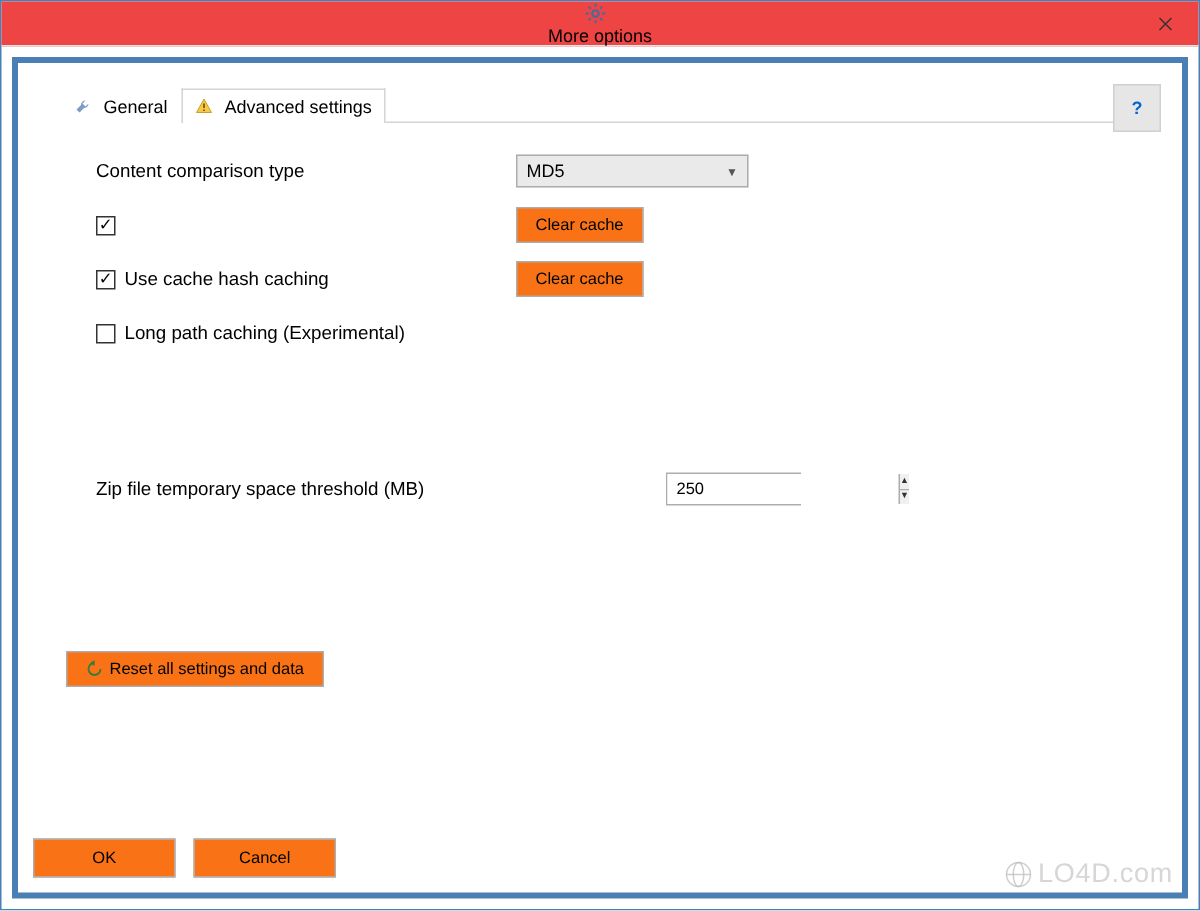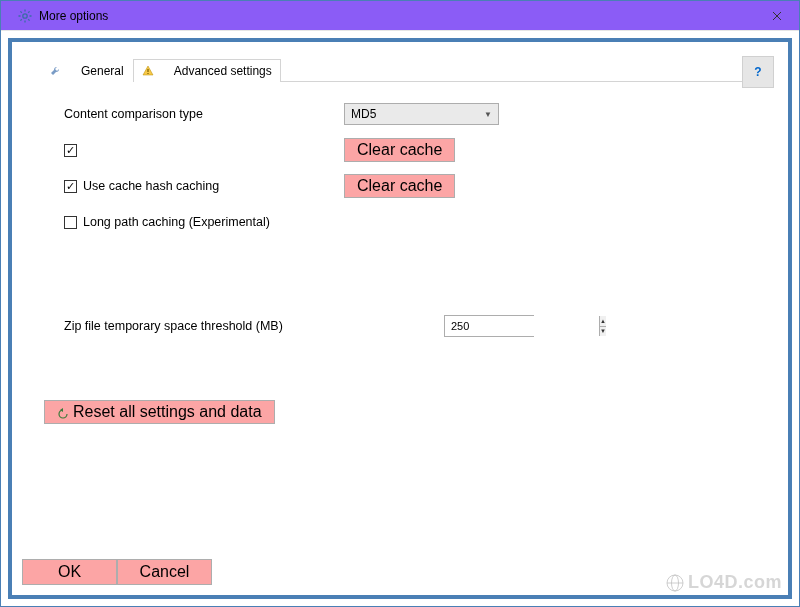--- a/index.html
+++ b/index.html
@@ -15,26 +15,27 @@
     .window {
       width: 800px;
       height: 607px;
       border: 1px solid #4a7fb5;
       background: #fff;
       display: flex;
       flex-direction: column;
     }
     .titlebar {
       height: 30px;
-      background: #8b5cf6;
+      background: #ef4444;
       border-bottom: 1px solid #e5e5e5;
       display: flex;
       align-items: center;
       padding: 0 16px;
       position: relative;
+      flex-direction: column;
     }
     .titlebar-icon {
       width: 16px;
       height: 16px;
       margin-right: 6px;
     }
     .titlebar-title {
       font-size: 12px;
       color: #000;
     }
@@ -90,21 +91,21 @@
       margin-bottom: 20px;
     }
     .tab {
       padding: 4px 8px;
       font-size: 12px;
       border: 1px solid transparent;
       border-bottom: none;
       cursor: pointer;
       display: flex;
       align-items: center;
-      gap: 20px;
+      gap: 8px;
       position: relative;
       top: 1px;
       background: #fff;
     }
     .tab.active {
       border-color: #d4d4d4;
       background: #fff;
     }
     .tab-icon {
       width: 12px;
@@ -144,24 +145,24 @@
       align-items: center;
       justify-content: space-between;
       cursor: pointer;
     }
     .combo-arrow {
       font-size: 8px;
       color: #555;
     }
     .btn {
       height: 24px;
-      background: #fca5a5;
+      background: #f97316;
       border: 1px solid #adadad;
       padding: 0 12px;
-      font-size: 16px;
+      font-size: 11px;
       cursor: pointer;
       display: inline-flex;
       align-items: center;
       gap: 4px;
     }
     .checkbox {
       width: 13px;
       height: 13px;
       border: 1px solid #333;
       display: inline-flex;
@@ -203,39 +204,39 @@
       display: flex;
       align-items: center;
       justify-content: center;
       font-size: 6px;
       cursor: pointer;
       background: #f0f0f0;
       color: #333;
     }
     .spinner-up { border-bottom: 1px solid #adadad; }
     .reset-row {
-      margin-top: 62px;
+      margin-top: 96px;
     }
     .bottom-bar {
       padding: 8px 10px 10px;
       display: flex;
-      gap: 0;
+      gap: 12px;
     }
     .bottom-bar .btn {
       width: 95px;
       height: 26px;
       justify-content: center;
     }
     .watermark {
       position: absolute;
       bottom: 14px;
       right: 18px;
       font-size: 18px;
       color: rgba(200,200,200,0.75);
-      font-weight: 700;
+      font-weight: 400;
       letter-spacing: 0.5px;
       pointer-events: none;
       display: flex;
       align-items: center;
       gap: 4px;
     }
     .gear-svg { stroke: #3a6ea5; fill: none; stroke-width: 1.3; }
     .reset-icon {
       width: 12px; height: 12px;
       display: inline-block;

